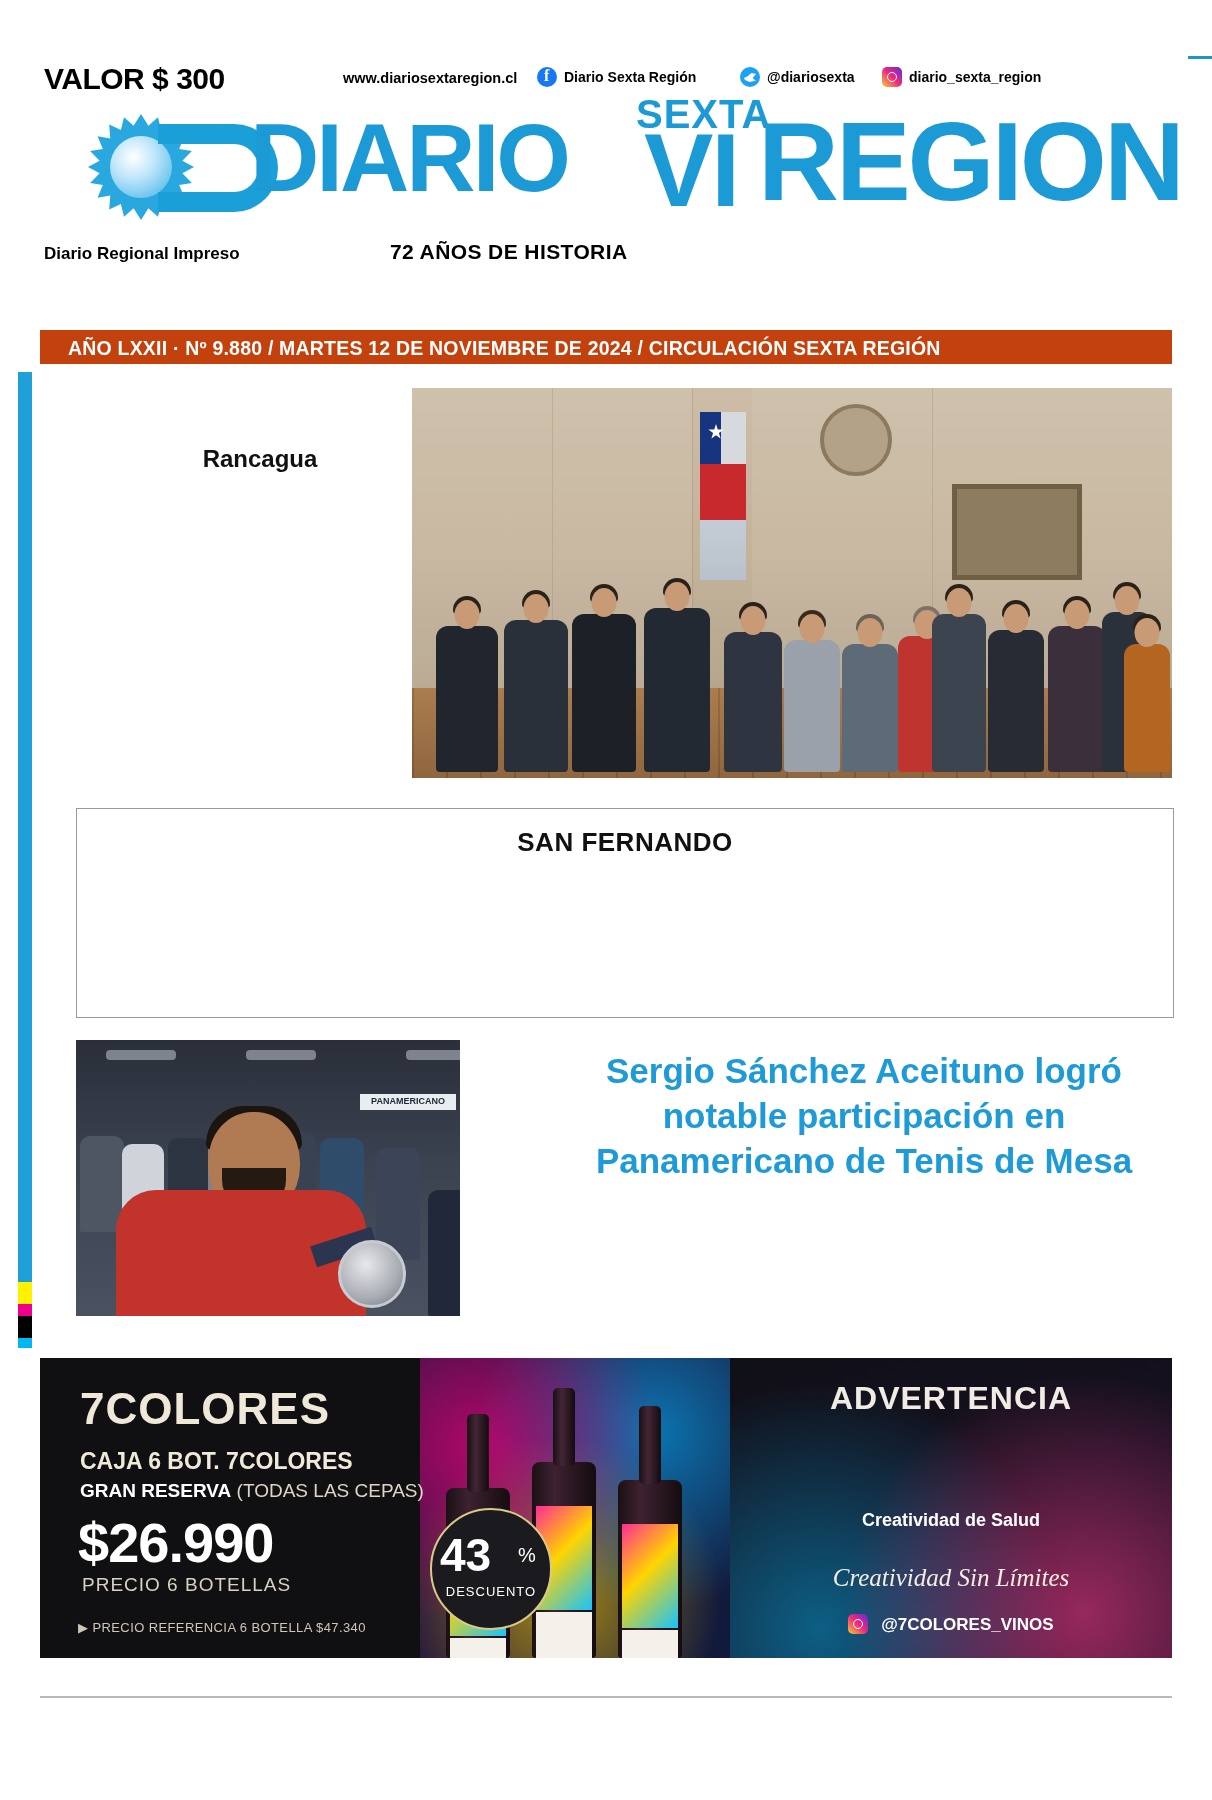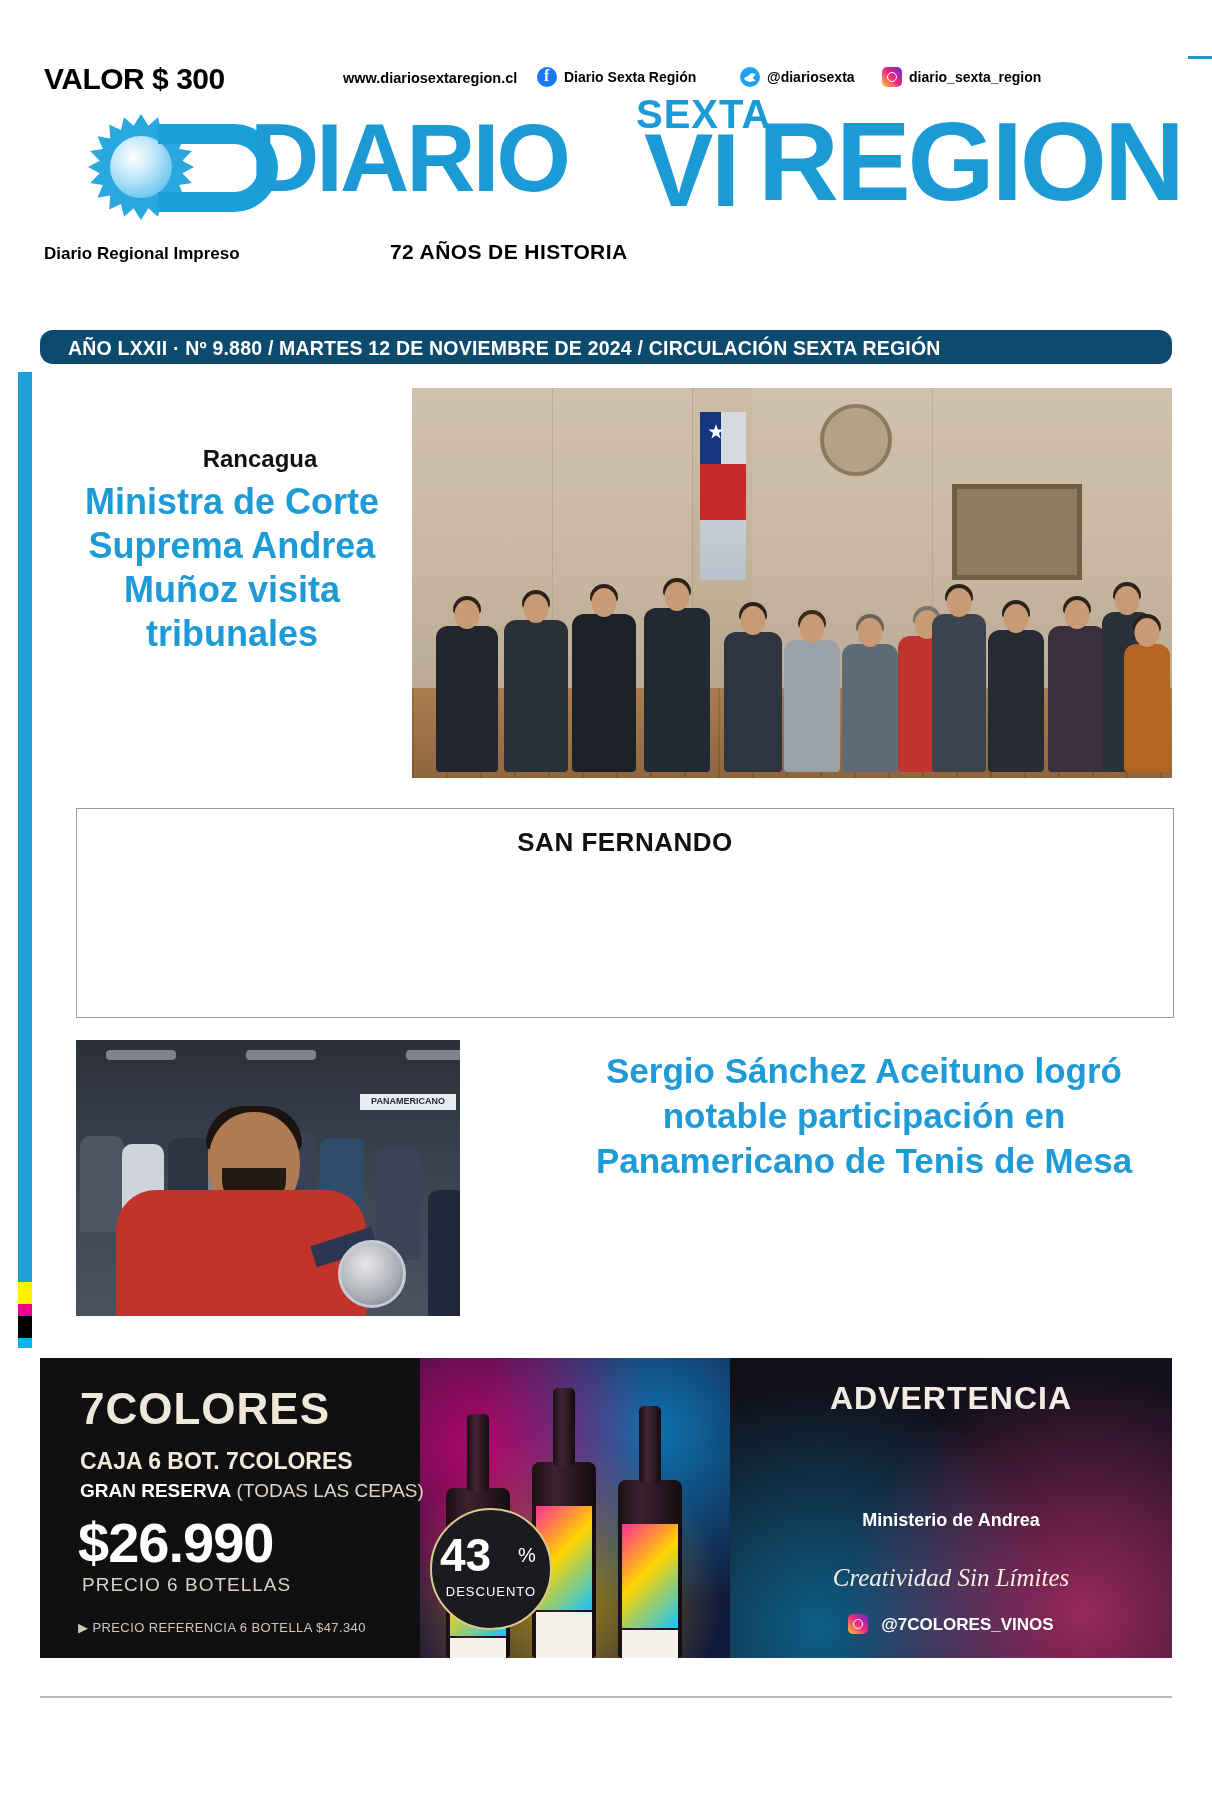--- a/index.html
+++ b/index.html
@@ -227,22 +227,21 @@
     letter-spacing: 0.4px;
   }
 
   
   .blue-bar {
     position: absolute;
     left: 40px;
     top: 330px;
     width: 1132px;
     height: 34px;
-    background: #0c4a6e;
-    border-radius: 13px;
+    background: #c2410c;
   }
   .blue-bar span {
     position: absolute;
     left: 28px;
     top: 7px;
     color: #fff;
     font-size: 19.5px;
     font-weight: bold;
     letter-spacing: 0.2px;
     white-space: nowrap;
@@ -686,21 +685,20 @@
     <span>AÑO LXXII · Nº 9.880 / MARTES 12 DE NOVIEMBRE DE 2024  /  CIRCULACIÓN SEXTA REGIÓN</span>
   </div>
 
   <div class="spine"></div>
   <div class="spine-y"></div>
   <div class="spine-m"></div>
   <div class="spine-c"></div>
   <div class="spine-k"></div>
 
   <div class="lead-kicker">Rancagua</div>
-  <div class="lead-head">Ministra de Corte Suprema Andrea Muñoz visita tribunales</div>
 
   <div class="lead-photo">
     <div class="p1-wall"></div>
     <div class="p1-wall-panel" style="left:0;width:140px;"></div>
     <div class="p1-wall-panel" style="left:140px;width:140px;"></div>
     <div class="p1-wall-panel" style="left:340px;width:180px;"></div>
     <div class="p1-wall-panel" style="left:520px;width:240px;"></div>
     <div class="p1-flag"></div>
     <div class="p1-star"></div>
     <div class="p1-clock"></div>
@@ -826,21 +824,21 @@
     <div class="ad-ref">▶ PRECIO REFERENCIA 6 BOTELLA $47.340</div>
 
     <div class="ad-disc">
       <span class="pct">43</span>
       <span class="sym">%</span>
       <span class="lbl">DESCUENTO</span>
     </div>
 
     <div class="ad-right">
       <div class="ad-adv">ADVERTENCIA</div>
-      <div class="ad-minsal">Ministerio de Andrea</div>
+      <div class="ad-minsal">Creatividad de Salud</div>
       <div class="ad-script">Creatividad Sin Límites</div>
       <div class="ad-ig">
         <span class="si si-ig"></span>
         <span>@7COLORES_VINOS</span>
       </div>
     </div>
   </div>
 
   <div class="bottom-rule"></div>
 </div>

